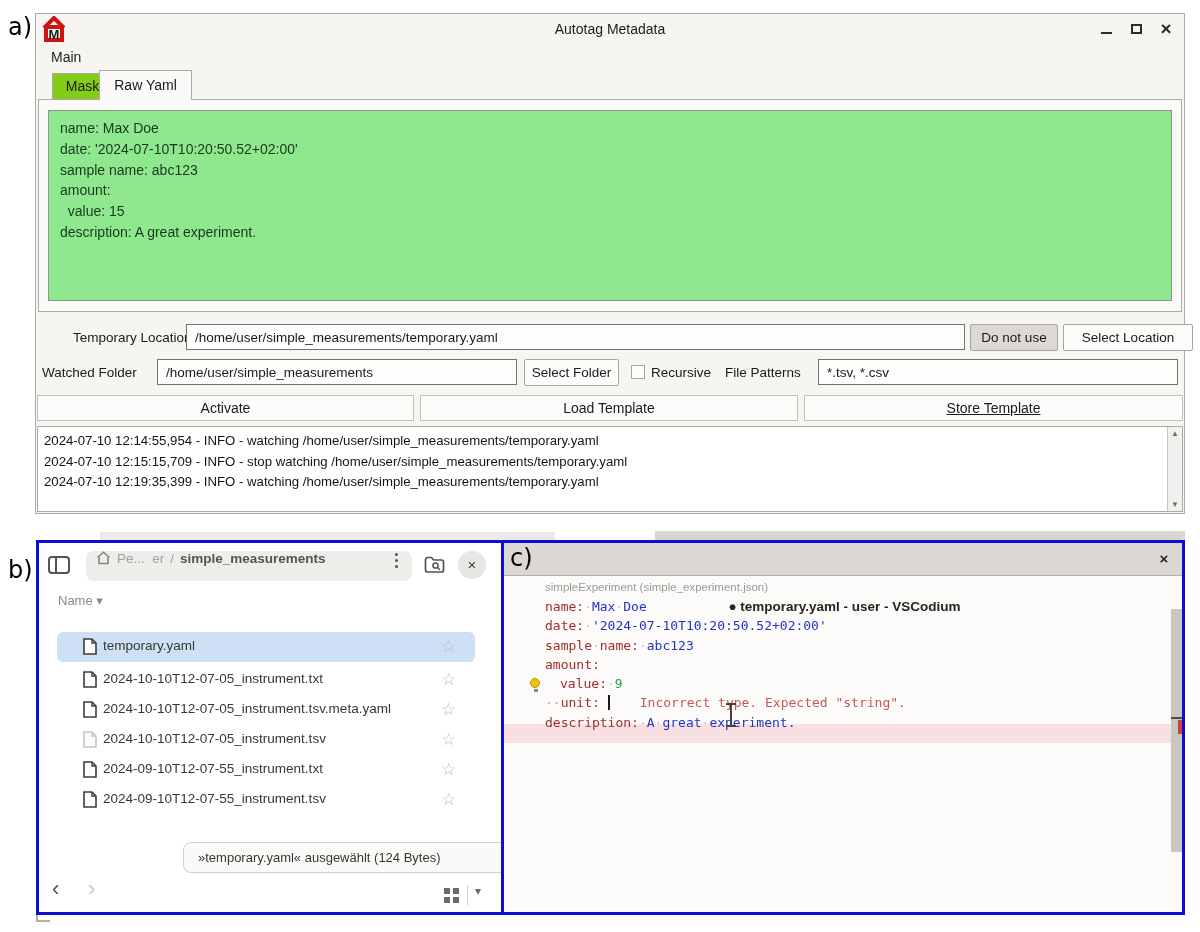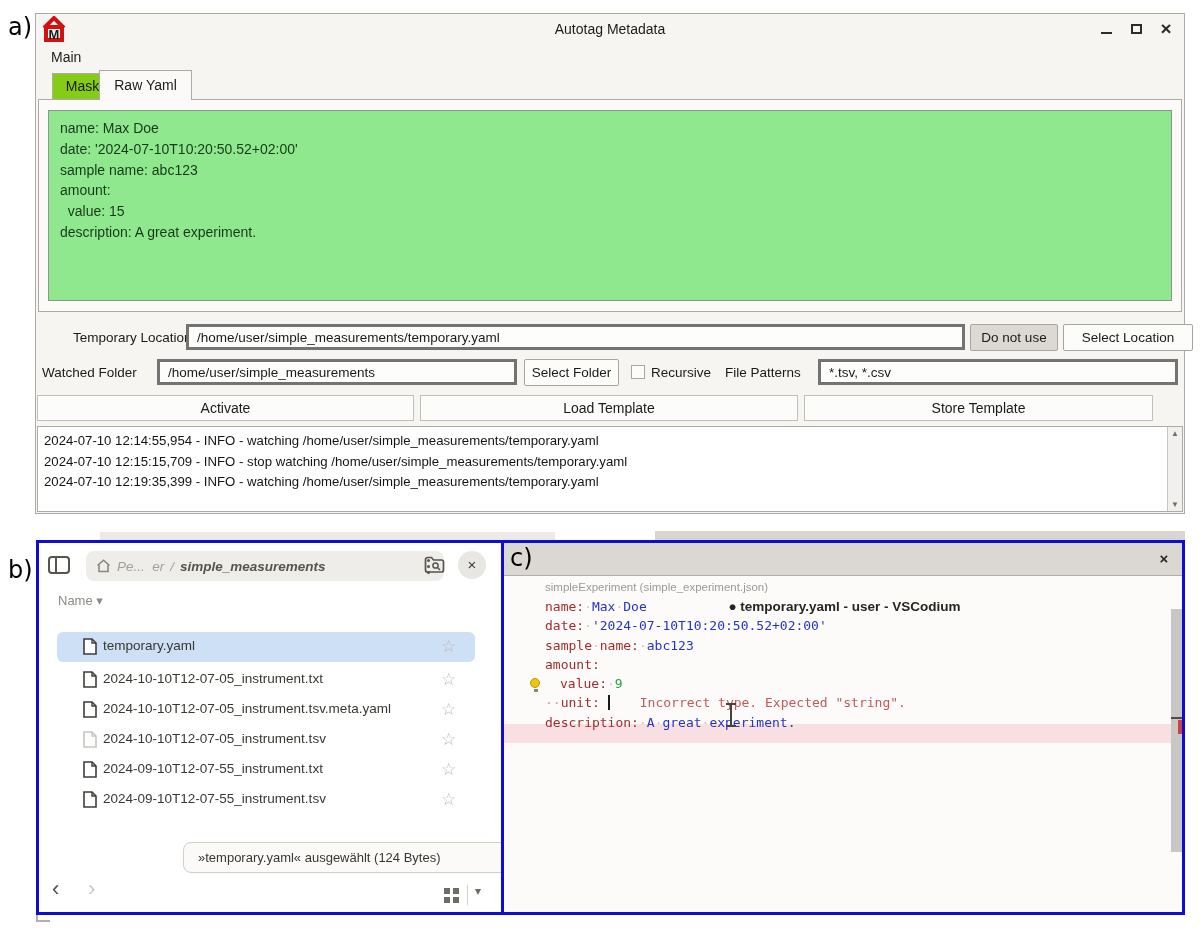--- a/index.html
+++ b/index.html
@@ -23,21 +23,21 @@
   .menubar { position:absolute; left:0; top:30px; height:24px; }
   .menu-item { position:absolute; left:11px; top:3px; font-size:14px; color:#1c1c1c; padding:2px 4px; }
   .tab { position:absolute; font-size:14px; text-align:center; border:1px solid #aeaba6; }
   .tab.inactive { left:16px; top:59px; width:61px; height:39px; background:#84cc16; line-height:25px; }
   .tab.active { left:63px; top:56px; width:93px; height:30px; background:#fbfaf9; border-bottom:none; line-height:28px; z-index:2; }
   .tabpanel { position:absolute; left:2px; top:85px; width:1144px; height:213px; background:#fbfaf9; border:1px solid #aeaba6; }
   .yaml-green { position:absolute; left:9px; top:10px; right:9px; bottom:10px; background:var(--green-bg); border:1px solid var(--green-border); padding:7px 11px; }
   .yaml-green .yline { font-size:14px; line-height:20.8px; color:#17391b; white-space:pre; }
 
   .frow-label { position:absolute; font-size:13.5px; color:#1a1a1a; }
-  .tinput { position:absolute; height:26px; border:3px solid #737373; background:#fdfdfc; font-size:13.5px; padding:0 8px; color:#1a1a1a; font-family:"Liberation Sans", sans-serif; }
+  .tinput { position:absolute; height:26px; border:1px solid #737373; background:#fdfdfc; font-size:13.5px; padding:0 8px; color:#1a1a1a; font-family:"Liberation Sans", sans-serif; }
   .btn { position:absolute; height:27px; border:1px solid #a9a6a1; background:#fcfcfb; font-size:13.5px; text-align:center; line-height:25px; color:#1a1a1a; border-radius:2px; }
   .btn.toggled { background:#dcd9d4; }
   .checkbox { position:absolute; width:14px; height:14px; border:1px solid #a9a6a1; background:#fcfcfb; }
   .action-btn { position:absolute; height:26px; border:1px solid #c2bfba; background:#fcfcfb; font-size:14px; text-align:center; line-height:24px; }
   .logbox { position:absolute; left:1px; top:412px; width:1146px; height:86px; background:#fff; border:1px solid #aeaba6; }
   .logbox .lines { position:absolute; left:6px; top:4px; right:20px; }
   .logbox .lline { font-size:13.2px; line-height:20.5px; color:#141414; white-space:nowrap; }
   .vscroll { position:absolute; right:0; top:0; bottom:0; width:15px; background:#f1f0ee; border-left:1px solid #c8c5c0; }
   .vscroll .arr { position:absolute; left:0; width:100%; text-align:center; font-size:8px; color:#716e68; }
 
@@ -47,21 +47,21 @@
 
   
   .blue-frame { left:36px; top:540px; width:1149px; height:375px; border:3px solid var(--frame-blue); z-index:30; pointer-events:none; }
   .blue-divider { left:501px; top:540px; width:3px; height:375px; background:var(--frame-blue); z-index:30; }
   .corner-l { left:36px; top:906px; width:14px; height:16px; border-left:2px solid #b3b0ab; border-bottom:2px solid #b3b0ab; z-index:5; }
 
   
   .win-b { left:39px; top:543px; width:462px; height:370px; background:#ffffff; overflow:hidden; }
   .fm-toggle { position:absolute; left:9px; top:13px; width:22px; height:18px; border:2px solid #57544e; border-radius:4px; }
   .fm-toggle::before { content:""; position:absolute; left:5px; top:0; bottom:0; width:2px; background:#57544e; }
-  .crumb-pill { position:absolute; left:47px; top:8px; width:358px; height:30px; background:#efedea; border-radius:8px; display:flex; align-items:center; padding:0 10px; gap:6px;font-style:italic; }
+  .crumb-pill { position:absolute; left:47px; top:8px; width:326px; height:30px; background:#efedea; border-radius:8px; display:flex; padding:0 10px; gap:6px; }
   .crumb-dim { font-size:13.5px; color:#a39f99; white-space:pre; }
   .crumb-cur { font-size:13.5px; font-weight:bold; color:#57544e; }
   .kebab { margin-left:auto; display:flex; flex-direction:column; gap:3px; padding:2px 4px; }
   .kebab i { width:3px; height:3px; border-radius:50%; background:#57544e; }
   .fm-search { position:absolute; left:385px; top:12px; width:22px; height:20px; }
   .fm-close { position:absolute; left:419px; top:8px; width:28px; height:28px; border-radius:50%; background:#e9e7e3; text-align:center; line-height:27px; font-size:15px; color:#3c3a35; }
   .col-header { position:absolute; left:19px; top:50px; font-size:13px; color:#8d8a84; }
   .frow { position:absolute; left:0; width:462px; height:30px; }
   .frow .rowbg { position:absolute; left:18px; right:26px; top:0; bottom:0; border-radius:6px; }
   .frow.selected .rowbg { background:var(--select-blue); }
@@ -160,21 +160,21 @@
     <span class="frow-label" style="left:6px; top:351px;">Watched Folder</span>
     <input class="tinput" style="left: 121px; top: 345px; width: 360px;" value="/home/user/simple_measurements">
     <div class="btn" style="left:488px; top:345px; width:95px;">Select Folder</div>
     <span class="checkbox" style="left:595px; top:351px;"></span>
     <span class="frow-label" style="left:615px; top:351px;">Recursive</span>
     <span class="frow-label" style="left:689px; top:351px;">File Patterns</span>
     <input class="tinput" style="left: 782px; top: 345px; width: 360px;" value="*.tsv, *.csv">
 
     <div class="action-btn" style="left:1px; top:381px; width:377px;">Activate</div>
     <div class="action-btn" style="left:384px; top:381px; width:378px;">Load Template</div>
-    <div class="action-btn" style="left:768px; top:381px; width:349px;">Store Template</div>
+    <div class="action-btn" style="left:768px; top:381px; width:379px;text-decoration:underline;">Store Template</div>
 
     <div class="logbox">
       <div class="lines">
         <div class="lline">2024-07-10 12:14:55,954 - INFO - watching /home/user/simple_measurements/temporary.yaml</div>
         <div class="lline">2024-07-10 12:15:15,709 - INFO - stop watching /home/user/simple_measurements/temporary.yaml</div>
         <div class="lline">2024-07-10 12:19:35,399 - INFO - watching /home/user/simple_measurements/temporary.yaml</div>
       </div>
       <div class="vscroll">
         <span class="arr" style="top:2px;">▲</span>
         <span class="arr" style="bottom:2px;">▼</span>

